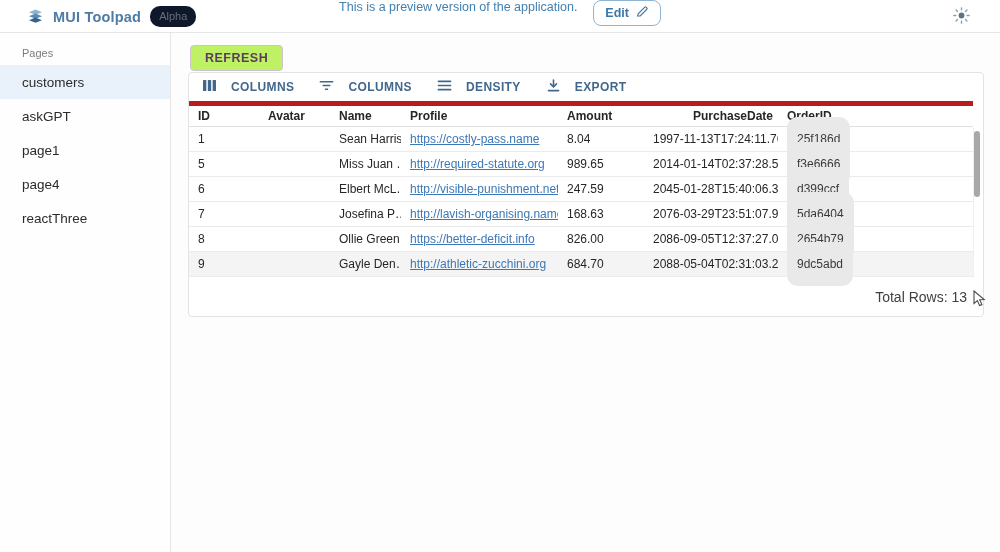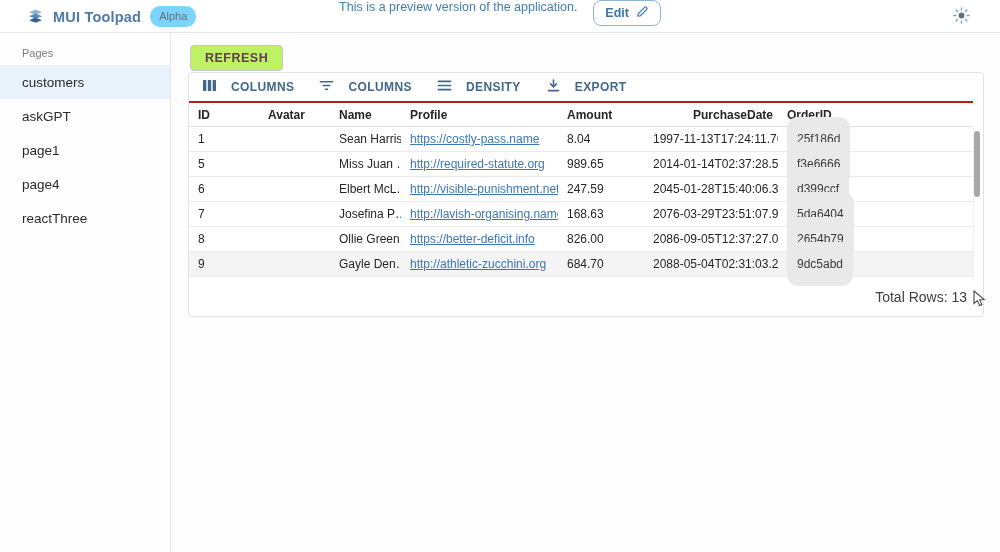--- a/index.html
+++ b/index.html
@@ -5,21 +5,21 @@
   * { margin:0; padding:0; box-sizing:border-box; }
   html,body { width:1000px; height:552px; overflow:hidden;
     font-family:"Liberation Sans", sans-serif; background:#fdfdfd; }
 
   
   .topbar { position:absolute; left:0; top:0; width:1000px; height:33px;
     background:#ffffff; border-bottom:1px solid #e6e6e6; z-index:5; }
   .brand { position:absolute; left:27px; top:0; height:33px; display:flex; align-items:center; gap:9px; }
   .logo-icon { width:17px; height:16px; display:inline-flex; }
   .app-title { font-size:14.5px; font-weight:700; color:#4e7ca4; letter-spacing:.2px; }
-  .alpha-chip { background:#7dd3fc; color:#66707a; font-size:11px; line-height:1;
+  .alpha-chip { background:#0f172a; color:#66707a; font-size:11px; line-height:1;
     padding:5px 9px; border-radius:10px; }
   .preview-group { position:absolute; left:50%; top:0; transform:translateX(-50%);
     height:33px; display:flex; align-items:flex-start; gap:16px; white-space:nowrap; }
   .preview-text { font-size:12.5px; color:#4380b0; }
   .edit-btn { display:inline-flex; align-items:center; gap:7px; border:1px solid #8db4d4;
     background:#fff; color:#3d77a8; font-size:12.5px; font-weight:700;
     padding:4px 11px; border-radius:8px; cursor:pointer; }
   .theme-toggle { position:absolute; right:27px; top:5px; width:24px; height:24px;
     display:flex; align-items:center; justify-content:center; background:none; border:none; cursor:pointer; }
 
@@ -39,21 +39,21 @@
     padding:5px 14px; cursor:pointer; font-family:"Liberation Sans", sans-serif; }
 
   .grid { position:absolute; left:17px; top:39px; width:796px; height:245px;
     background:#fff; border:1px solid #e3e3e3; border-radius:4px; }
 
   .grid-toolbar { height:28px; display:flex; align-items:center; gap:15px; padding-left:8px; }
   .tb-btn { display:inline-flex; align-items:center; gap:14px; background:none; border:none;
     color:#41688c; font-size:12px; font-weight:700; letter-spacing:.4px; cursor:pointer;
     font-family:"Liberation Sans", sans-serif; padding:4px 5px; }
 
-  .hdr-row { display:flex; width:784px; height:26px; border-top:2px solid #b91c1c;
+  .hdr-row { display:flex; width:784px; height:26px; border-top:5px solid #b91c1c;
     border-bottom:1px solid #e0e0e0; align-items:center; }
   .hdr-cell { font-size:12px; font-weight:700; color:#202020; }
 
   .rows { position:relative; width:784px; }
   .grid-row { display:flex; align-items:center; width:784px; height:25px;
     border-bottom:1px solid #ebebeb; cursor:pointer; }
   .grid-row.hovered { background:#f4f4f4; }
   .cell { font-size:12px; color:#262626; overflow:hidden; white-space:nowrap; }
 
   .c-id      { width:70px;  padding-left:9px; }

